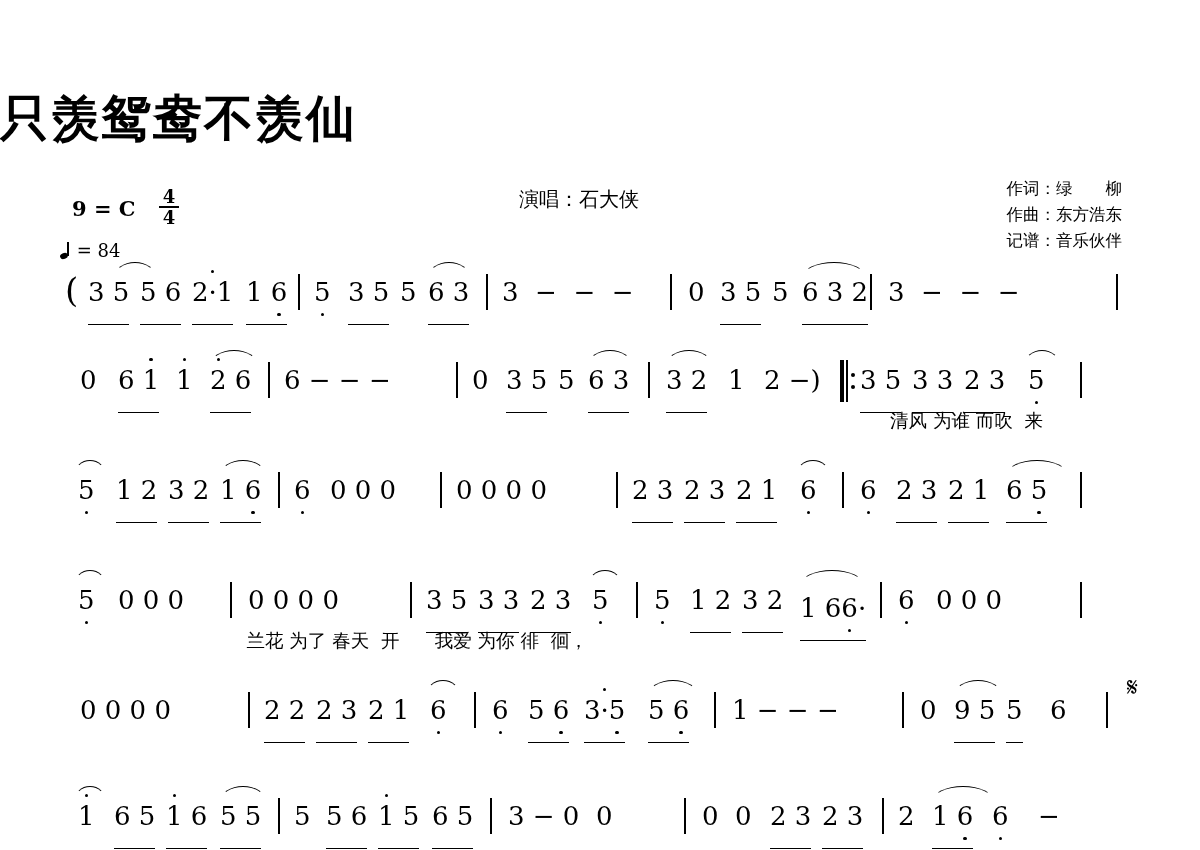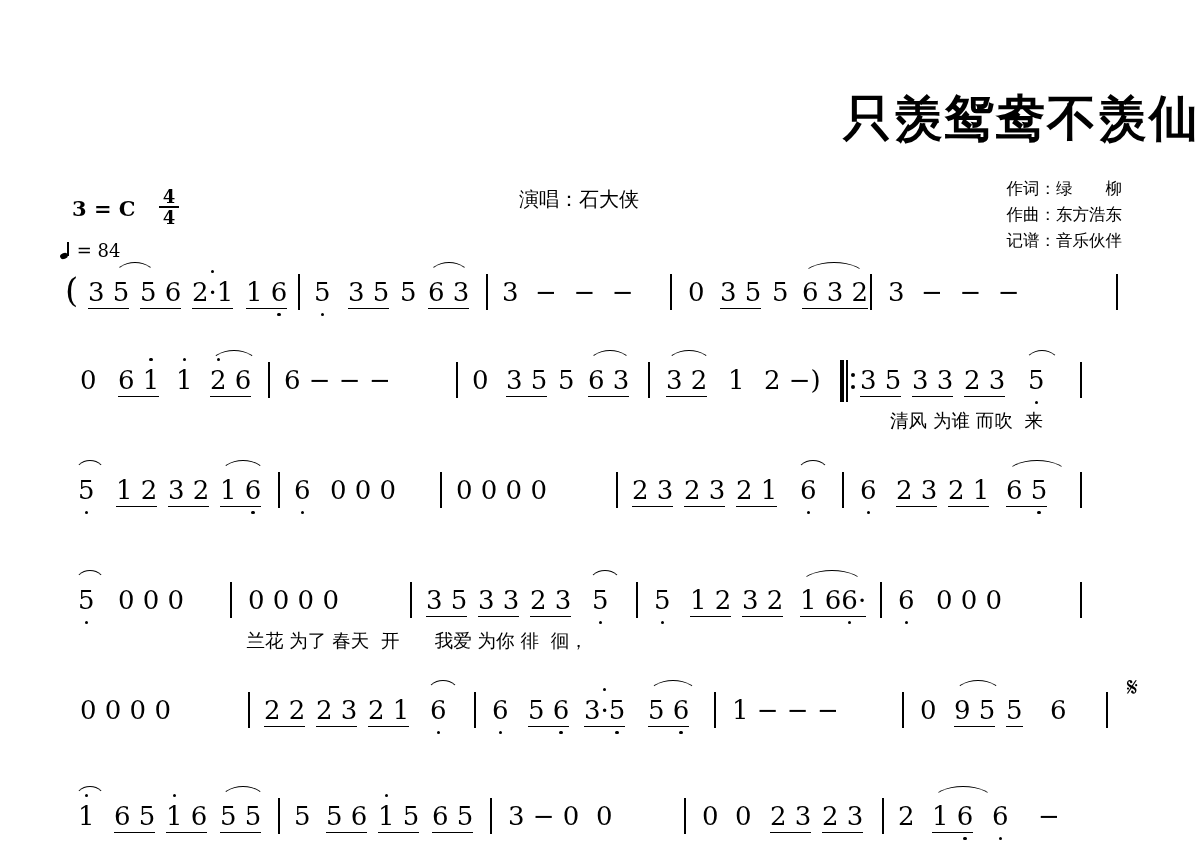--- a/index.html
+++ b/index.html
@@ -15,21 +15,21 @@
     color: #000;
     overflow: hidden;
   }
 
   
   #sheet-title {
     position: absolute;
     top: 86px;
     left: 0;
     width: 1200px;
-    text-align: right;
+    text-align: left;
     font-size: 49px;
     font-weight: bold;
     letter-spacing: 2px;
     font-family: "DejaVu Serif", serif;
   }
   #singer {
     position: absolute;
     top: 186px;
     left: 0;
     width: 1158px;
@@ -124,21 +124,21 @@
     left: 70px;
     top: 48px;
     width: 1060px;
     font-size: 18.5px;
     font-family: "DejaVu Sans", sans-serif;
     white-space: pre;
   }
   .notes span.seg { position: absolute; display: inline-block; }
 
   
-  .u1 { border-bottom: 1.6px solid #000; padding-bottom: 1px; }
+  .u1 { border-bottom: 1.6px solid #000; padding-bottom: 17px; }
 
   .dotu { position: relative; }
   .dotu:after {
     content: "";
     position: absolute;
     left: 50%; top: -7px;
     width: 3.4px; height: 3.4px;
     margin-left: -1.7px;
     background: #000;
     border-radius: 50%;
@@ -200,21 +200,21 @@
 <div id="sheet-title">只羡鸳鸯不羡仙</div>
 <div id="singer">演唱：石大侠</div>
 
 <div id="credits">
   <div>作词：绿　　柳</div>
   <div>作曲：东方浩东</div>
   <div>记谱：音乐伙伴</div>
 </div>
 
 <div id="key-block">
-  <span class="keysig">3 = C</span>
+  <span class="keysig">9 = C</span>
 </div>
 
 <div id="meter">
   <span class="num">4</span>
   <span class="bar"></span>
   <span class="num">4</span>
 </div>
 
 <div id="tempo"><span class="qnote"></span> <span>= 84</span></div>
 
@@ -357,21 +357,21 @@
     <span class="seg u1" style="left:460px; top:5px;">2 3</span>
     <span class="seg slur" style="left:518px; top:-10px; width:32px;"></span>
     <span class="seg dotd" style="left:522px; top:5px;">5</span>
 
     <span class="barline" style="left:566px;"></span>
 
     <span class="seg dotd" style="left:584px; top:5px;">5</span>
     <span class="seg u1" style="left:620px; top:5px;">1 2</span>
     <span class="seg u1" style="left:672px; top:5px;">3 2</span>
     <span class="seg slur" style="left:730px; top:-10px; width:62px;"></span>
-    <span class="seg u1" style="left:730px; top:5px;"><span class="u1">1 6</span><span class="dotd">6</span>·</span>
+    <span class="seg u1" style="left:730px; top:13px;"><span class="u1">1 6</span><span class="dotd">6</span>·</span>
 
     <span class="barline" style="left:810px;"></span>
 
     <span class="seg dotd" style="left:828px; top:5px;">6</span>
     <span class="seg" style="left:866px; top:5px;">0 0 0</span>
 
     <span class="barline" style="left:1010px;"></span>
   </div>
   <div class="lyrics">                              兰花 为了 春天  开      我爱 为你 徘  徊，</div>
 </div>

